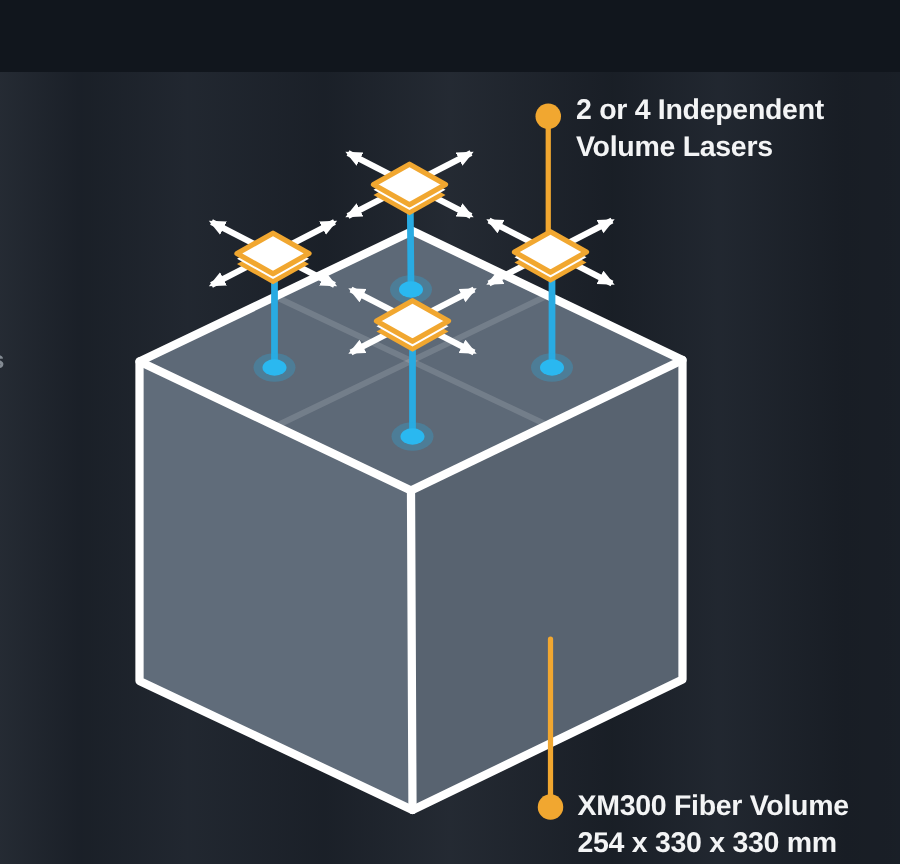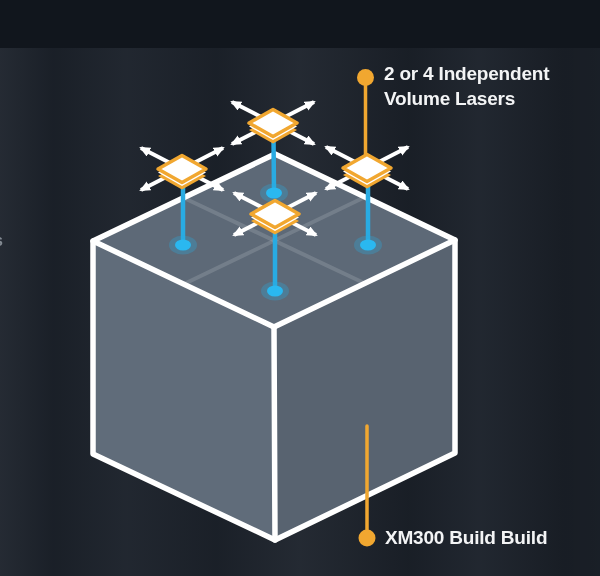--- a/index.html
+++ b/index.html
@@ -140,18 +140,19 @@
     <use href="#laser-proto" transform="translate(367,120)"></use>
     <use href="#laser-proto" transform="translate(275,166)"></use>
   </svg>
 
   <div class="note note-top">
     <div>2 or 4 Independent</div>
     <div>Volume Lasers</div>
   </div>
 
   <div class="note note-bottom">
-    <div>XM300 Build Build</div>
+    <div>XM300 Fiber Volume</div>
+    <div>254 x 330 x 330 mm</div>
   </div>
 
   <div class="edge-fragment">s</div>
 
 </div>
 
 </body></html>

